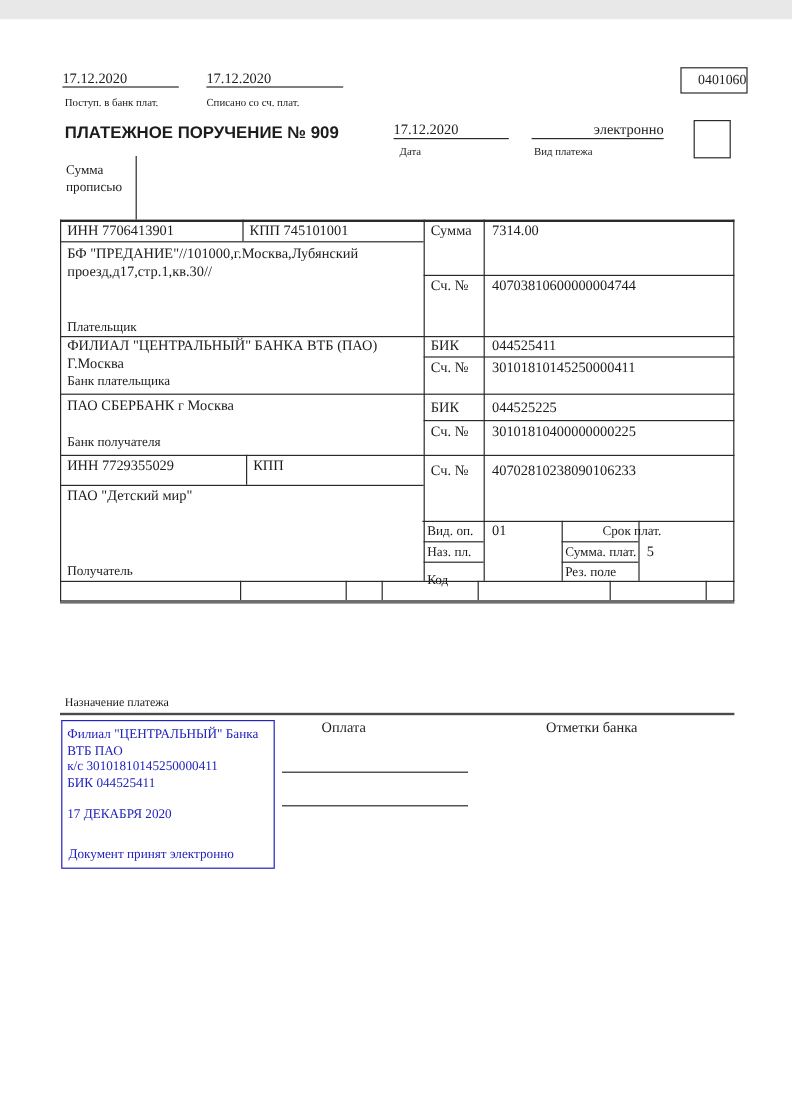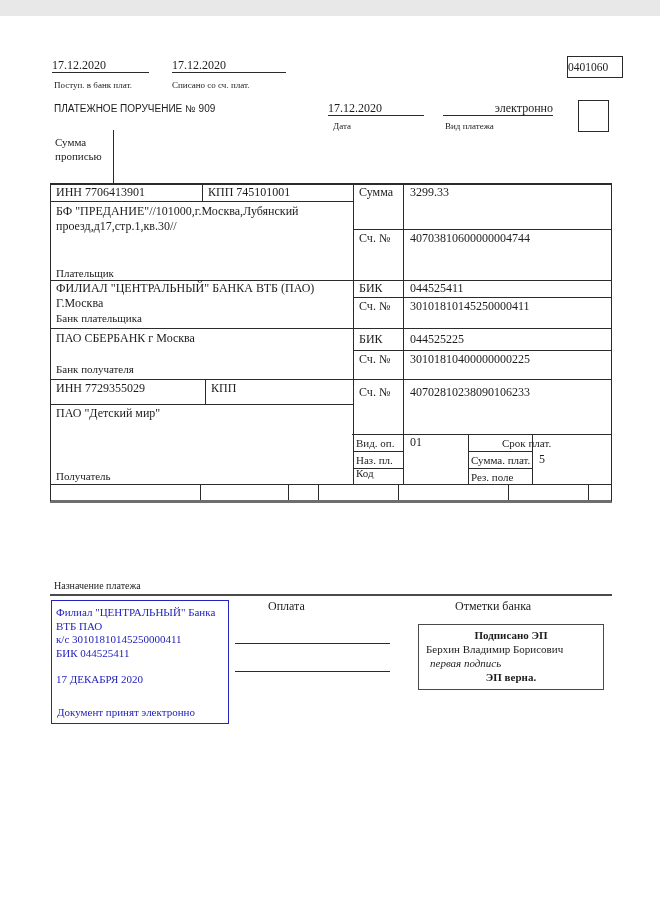--- a/index.html
+++ b/index.html
@@ -9,21 +9,21 @@
     margin:16px auto;
   }
   .t  { position:absolute; white-space:nowrap; line-height:1.12; }
   .fs12 { font-size:12px; }
   .fs11 { font-size:11px; }
   .fs10 { font-size:10px; }
   .fs9  { font-size:9px; }
   .hl { position:absolute; background:#2b2b2b; height:1px; }
   .vl { position:absolute; background:#2b2b2b; width:1px; }
   .box { position:absolute; border:1.5px solid #2b2b2b; background:#fff; }
-  .title { font-family:"Liberation Sans", sans-serif; font-weight:normal; font-size:10px; }
+  .title { font-family:"Liberation Sans", sans-serif; font-weight:bold; font-size:14px; }
   .uline { border-bottom:1px solid #2b2b2b; }
   .stamp {
     position:absolute; left:51px; top:584px; width:178px; height:124px;
     border:1.5px solid var(--stamp,#2323bd); color:var(--stamp,#2323bd);
     font-size:11px; line-height:13.5px; padding:5px 4px; box-sizing:border-box;
   }
   .stamp .footer { position:absolute; left:5px; bottom:4px; }
   .epbox {
     position:absolute; left:418px; top:608px; width:186px; height:66px;
     border:1.5px solid #4a4a4a; box-sizing:border-box; font-size:11px;
@@ -36,21 +36,21 @@
 </head>
 <body>
 
 <div class="page">
 
   <div class="t fs12 uline" style="left:52px; top:43px; width:97px;">17.12.2020</div>
   <div class="t fs12 uline" style="left:172px; top:43px; width:114px;">17.12.2020</div>
   <div class="t fs9" style="left:54px; top:64px;">Поступ. в банк плат.</div>
   <div class="t fs9" style="left:172px; top:64px;">Списано со сч. плат.</div>
 
-  <div class="box" style="left:567px; top:40px; width:54px; height:20px; text-align:left; font-size:11.5px; line-height:20px;">0401060</div>
+  <div class="box" style="left:567px; top:40px; width:54px; height:20px; text-align:right; font-size:11.5px; line-height:20px;">0401060</div>
 
   <div class="t title" style="left:54px; top:87px;">ПЛАТЕЖНОЕ ПОРУЧЕНИЕ № 909</div>
   <div class="t fs12 uline" style="left:328px; top:86px; width:96px;">17.12.2020</div>
   <div class="t fs9" style="left:333px; top:105px;">Дата</div>
   <div class="t fs12 uline" style="left:443px; top:86px; width:110px;text-align:right;">электронно</div>
   <div class="t fs9" style="left:445px; top:105px;">Вид платежа</div>
   <div class="box" style="left:578px; top:84px; width:29px; height:30px;"></div>
 
   <div class="t fs11" style="left:55px; top:120px;">Сумма</div>
   <div class="t fs11" style="left:55px; top:134px;">прописью</div>
@@ -109,31 +109,31 @@
     <div class="t fs11" style="left:6px; top:287px;">Получатель</div>
 
     <div class="t fs12" style="left:309px; top:3px;">Сумма</div>
     <div class="t fs12" style="left:309px; top:49px;">Сч. №</div>
     <div class="t fs12" style="left:309px; top:99px;">БИК</div>
     <div class="t fs12" style="left:309px; top:117px;">Сч. №</div>
     <div class="t fs12" style="left:309px; top:150px;">БИК</div>
     <div class="t fs12" style="left:309px; top:170px;">Сч. №</div>
     <div class="t fs12" style="left:309px; top:203px;">Сч. №</div>
 
-    <div class="t fs12" style="left:360px; top:3px;">3299.33</div>
+    <div class="t fs12" style="left:360px; top:3px;">7314.00</div>
     <div class="t fs12" style="left:360px; top:49px;">40703810600000004744</div>
     <div class="t fs12" style="left:360px; top:99px;">044525411</div>
     <div class="t fs12" style="left:360px; top:117px;">30101810145250000411</div>
     <div class="t fs12" style="left:360px; top:150px;">044525225</div>
     <div class="t fs12" style="left:360px; top:170px;">30101810400000000225</div>
     <div class="t fs12" style="left:360px; top:203px;">40702810238090106233</div>
 
     <div class="t fs11" style="left:306px; top:254px;">Вид. оп.</div>
     <div class="t fs11" style="left:306px; top:271px;">Наз. пл.</div>
-    <div class="t fs11" style="left:306px; top:284px;">Код</div>
+    <div class="t fs11" style="left:306px; top:295px;">Код</div>
     <div class="t fs12" style="left:360px; top:253px;">01</div>
     <div class="t fs11" style="left:421px; top:254px;padding-left:31px;">Срок плат.</div>
     <div class="t fs11" style="left:421px; top:271px;">Сумма. плат.</div>
     <div class="t fs11" style="left:421px; top:288px;">Рез. поле</div>
     <div class="t fs12" style="left:489px; top:270px;">5</div>
   </div>
 
   <div class="t fs10" style="left:54px; top:564px;">Назначение платежа</div>
   <div class="hl" style="left:50px; top:578px; width:562px; height:2px; background:#4a4a4a;"></div>
 
@@ -145,20 +145,14 @@
     <div style="height:13px;"></div>
     <div>17 ДЕКАБРЯ 2020</div>
     <div class="footer">Документ принят электронно</div>
   </div>
 
   <div class="t fs12" style="left:268px; top:584px;">Оплата</div>
   <div class="hl" style="left:235px; top:627px; width:155px;"></div>
   <div class="hl" style="left:235px; top:655px; width:155px;"></div>
 
   <div class="t fs12" style="left:455px; top:584px;">Отметки банка</div>
-  <div class="epbox">
-    <div class="center b">Подписано ЭП</div>
-    <div style="padding-left:3px;">Берхин Владимир Борисович</div>
-    <div class="i" style="padding-left:7px;">первая подпись</div>
-    <div class="center b">ЭП верна.</div>
-  </div>
 
 </div>
 
 </body></html>

